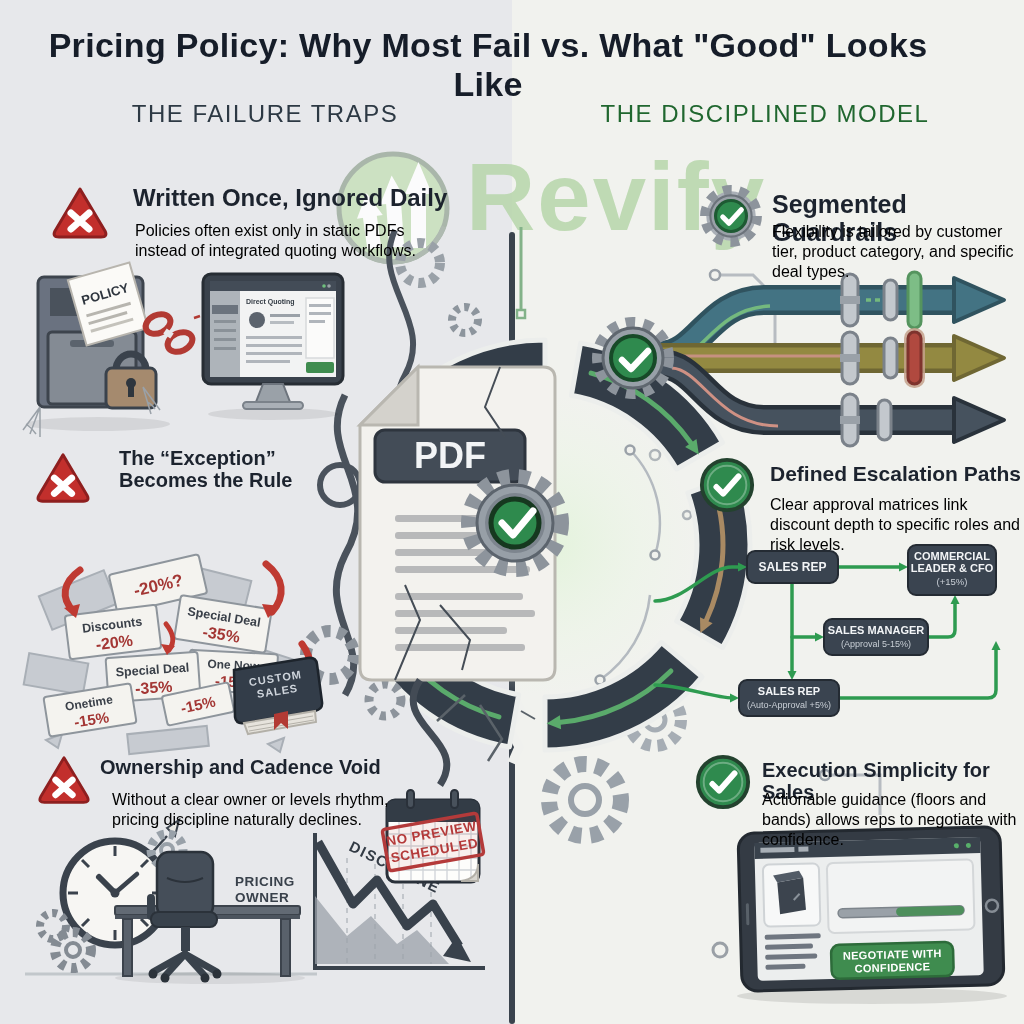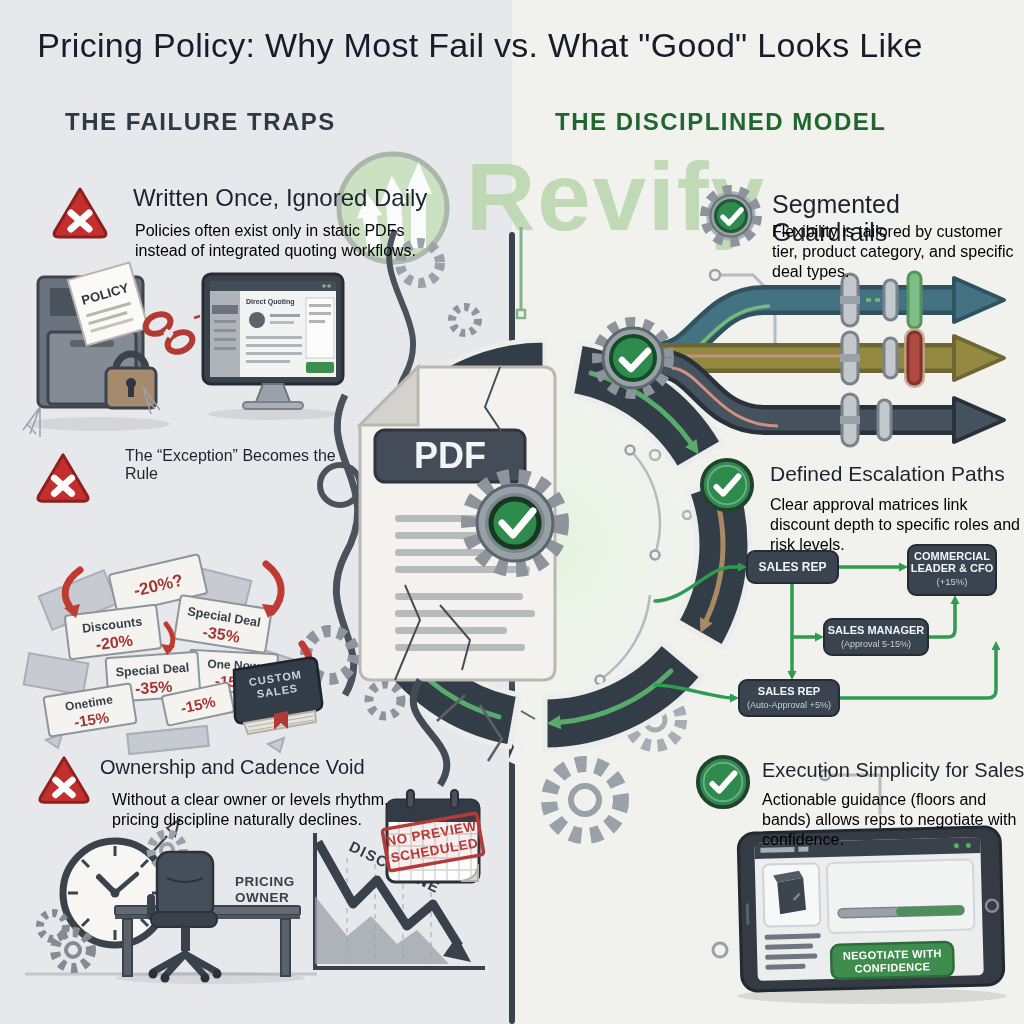--- a/index.html
+++ b/index.html
@@ -1,26 +1,26 @@
 <!DOCTYPE html>
 <html><head>
 <meta charset="utf-8">
 <style>
   html,body{margin:0;padding:0;background:#fff;}
   .canvas{position:relative;width:1024px;height:1024px;overflow:hidden;
     background:#e7e8eb;font-family:"Liberation Sans",sans-serif;}
   .bg-right{position:absolute;left:512px;top:0;width:512px;height:1024px;background:#f1f2ee;}
   .divider{position:absolute;left:509px;top:232px;width:6px;height:792px;background:#3a434d;border-radius:3px;}
   svg{position:absolute;overflow:visible;}
-  .title{position:absolute;left:8px;top:26px;width:944px;text-align:center;
-    font-size:34px;font-weight:normal;color:#161d29;letter-spacing:.3px;}
-  .col-header{position:absolute;top:108px;font-size:24px;font-weight:bold;letter-spacing:1.5px;}
+  .title{position:absolute;left:16px;top:26px;width:944px;text-align:center;
+    font-size:34px;font-weight:bold;color:#161d29;letter-spacing:.3px;}
+  .col-header{position:absolute;top:100px;font-size:24px;font-weight:normal;letter-spacing:1.5px;text-align:center;}
   .col-header.fail{left:65px;width:400px;color:#2d3944;}
   .col-header.good{left:555px;width:420px;color:#20672f;}
-  .sec-heading{position:absolute;font-weight:normal;color:#1c232e;line-height:1.12;}
+  .sec-heading{position:absolute;font-weight:bold;color:#1c232e;line-height:1.12;}
   .sec-body{position:absolute;color:#000000;font-size:16px;line-height:1.25;}
   .wm-text{position:absolute;left:466px;top:142px;font-size:96px;font-weight:bold;
     color:#b7d6ab;letter-spacing:2px;opacity:.85;}
   .wm-logo{left:333px;top:146px;opacity:.85;}
 </style>
 </head>
 <body>
 
 <div class="canvas">
   <div class="bg-right"></div>
@@ -501,21 +501,21 @@
     <path d="M30,6 L55,48 Q58,54 51,54 L9,54 Q2,54 5,48 Z" fill="#c22f2c" stroke="#8e1f1f" stroke-width="3" stroke-linejoin="round"></path>
     <path d="M21,30 L39,46 M39,30 L21,46" stroke="#ffffff" stroke-width="7" stroke-linecap="round"></path>
   </svg>
   <div class="sec-heading" style="left:133px;top:185px;width:340px;font-size:24px">Written Once, Ignored Daily</div>
   <div class="sec-body" style="left:135px;top:221px;width:320px">Policies often exist only in static PDFs instead of integrated quoting workflows.</div>
 
   <svg style="left:34px;top:449px" width="58" height="58" viewBox="0 0 60 60">
     <path d="M30,6 L55,48 Q58,54 51,54 L9,54 Q2,54 5,48 Z" fill="#c22f2c" stroke="#8e1f1f" stroke-width="3" stroke-linejoin="round"></path>
     <path d="M21,30 L39,46 M39,30 L21,46" stroke="#ffffff" stroke-width="7" stroke-linecap="round"></path>
   </svg>
-  <div class="sec-heading" style="left:125px;top:447px;width:245px;font-size:16px">The “Exception” Becomes the Rule</div>
+  <div class="sec-heading" style="left:119px;top:447px;width:245px;font-size:20px">The “Exception” Becomes the Rule</div>
 
   <svg style="left:36px;top:752px" width="56" height="56" viewBox="0 0 60 60">
     <path d="M30,6 L55,48 Q58,54 51,54 L9,54 Q2,54 5,48 Z" fill="#c22f2c" stroke="#8e1f1f" stroke-width="3" stroke-linejoin="round"></path>
     <path d="M21,30 L39,46 M39,30 L21,46" stroke="#ffffff" stroke-width="7" stroke-linecap="round"></path>
   </svg>
   <div class="sec-heading" style="left:100px;top:756px;width:360px;font-size:20px">Ownership and Cadence Void</div>
   <div class="sec-body" style="left:112px;top:790px;width:305px">Without a clear owner or levels rhythm, pricing discipline naturally declines.</div>
 
   <svg style="left:698px;top:183px" width="66" height="66" viewBox="0 0 64 64">
     <circle cx="32" cy="32" r="24" fill="#aab0b7" stroke="#8d949c" stroke-width="12" stroke-dasharray="8 7"></circle>

